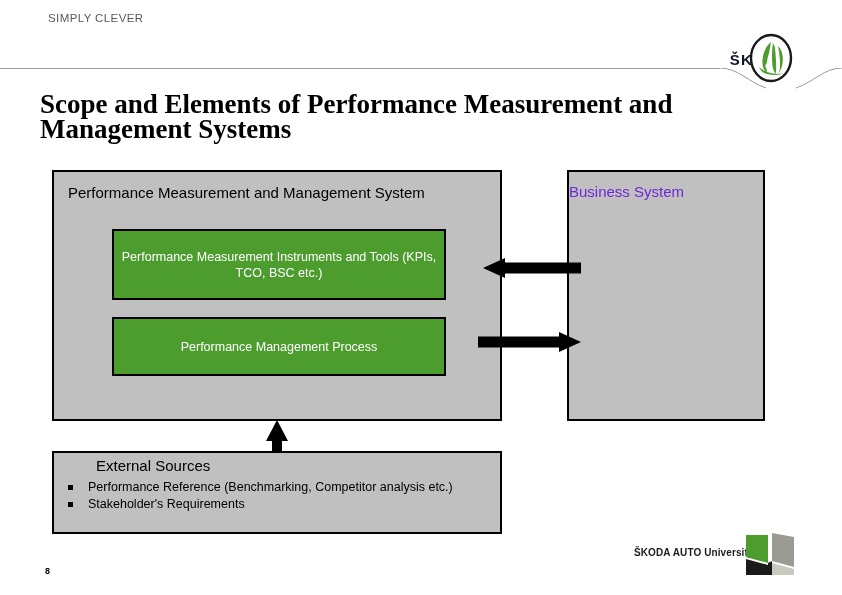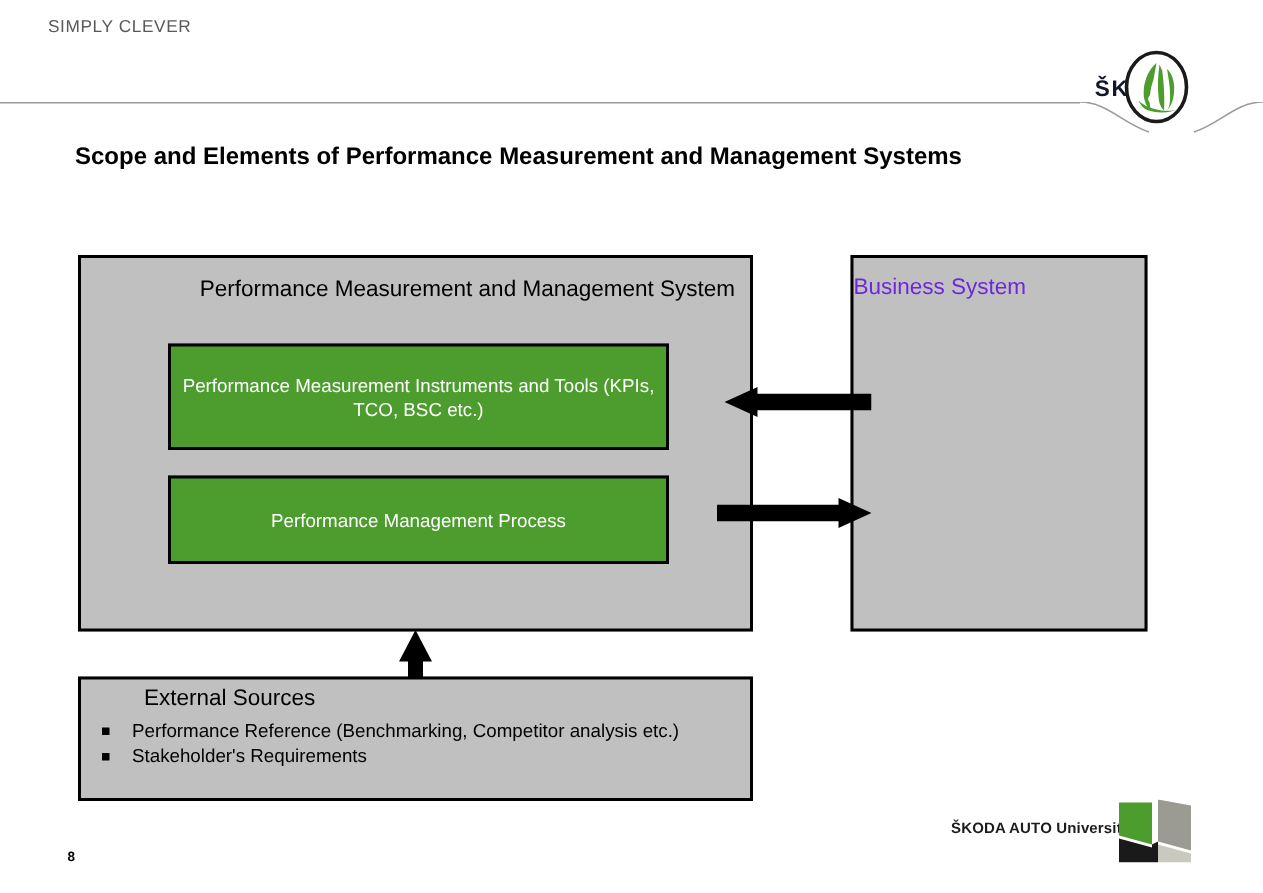--- a/index.html
+++ b/index.html
@@ -16,21 +16,21 @@
   }
 
   
   .slide-header {
     position: absolute;
     left: 0; top: 0;
     width: 842px; height: 69px;
   }
   .simply-clever {
     position: absolute;
-    left: 32px; top: 12px;
+    left: 48px; top: 12px;
     font-size: 11.5px;
     letter-spacing: 0.4px;
     color: #58595b;
     font-family: "Liberation Sans", sans-serif;
     font-weight: 400;
   }
   .header-rule {
     position: absolute;
     left: 0; top: 68px;
     width: 720px; height: 1px;
@@ -55,27 +55,27 @@
   }
   .skoda-emblem {
     position: absolute;
     right: 46px; top: 33px;
     width: 50px; height: 50px;
   }
 
   
   .slide-title {
     position: absolute;
-    left: 50px; top: 92px;
+    left: 40px; top: 92px;
     width: 700px;
-    font-size: 16px;
+    font-size: 27px;
     font-weight: bold;
     line-height: 25px;
     color: #000000;
-    font-family: Liberation Sans, sans-serif;
+    font-family: Liberation Serif, serif;
   }
 
   
   .diagram {
     position: absolute;
     left: 0; top: 0;
     width: 842px; height: 595px;
   }
 
   .box-outer-pmms {
@@ -83,21 +83,21 @@
     left: 52px; top: 170px;
     width: 450px; height: 251px;
     background: #c0c0c0;
     border: 2px solid #000000;
     box-sizing: border-box;
   }
   .pmms-title {
     position: absolute;
     left: 14px; top: 11px;
     width: 422px;
-    text-align: right;
+    text-align: left;
     font-size: 15px;
     line-height: 19px;
     color: #000000;
   }
 
   .box-green {
     position: absolute;
     background: #4c9c2e;
     border: 2px solid #000000;
     box-sizing: border-box;

